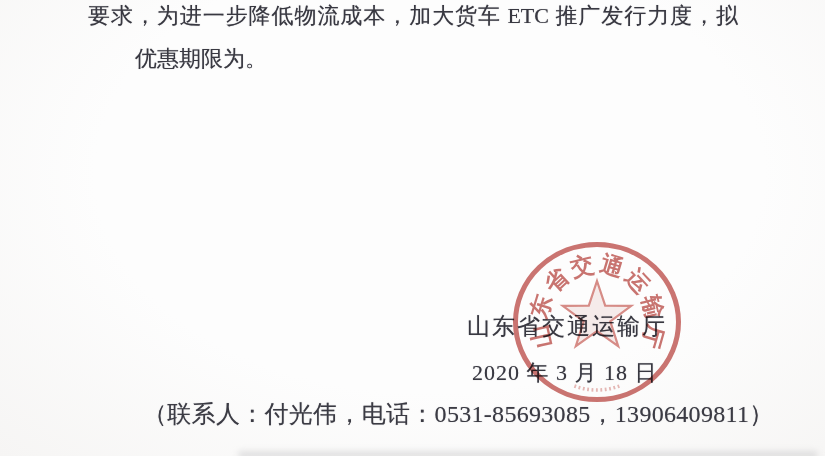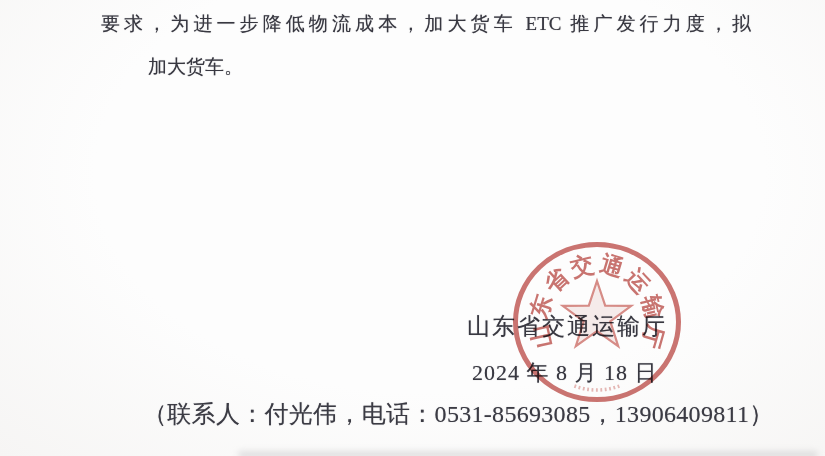--- a/index.html
+++ b/index.html
@@ -14,25 +14,24 @@
     position: relative;
     width: 825px;
     height: 456px;
     background: radial-gradient(ellipse at 52% 38%, #fdfdfd 55%, #f6f5f4 100%);
   }
   .body-text {
     position: absolute;
     left: 88px;
     top: 0;
     width: 650px;
-    font-size: 19px;
-    line-height: 48px;
+    font-size: 22px;
+    line-height: 32px;
     color: #383841;
     text-shadow: 0 0 0.8px rgba(56,56,65,0.55);
-    margin-left: 13px;
   }
   .line { height: 43px; white-space: nowrap; }
   .line.just {
     white-space: normal;
     text-align: justify;
     text-align-last: justify;
   }
   .line.indent { text-indent: 47px; }
   .signature {
     position: absolute;
@@ -97,26 +96,26 @@
     border-radius: 4px;
   }
 </style>
 </head>
 <body>
 
 <div class="page">
 
   <div class="body-text">
     <div class="line just">要求，为进一步降低物流成本，加大货车 ETC 推广发行力度，拟</div>
-    <div class="line indent">加大货车。</div>
+    <div class="line indent">优惠期限为。</div>
   </div>
 
   <div class="signature">山东省交通运输厅</div>
 
-  <div class="date">2024 年 8 月 18 日</div>
+  <div class="date">2020 年 3 月 18 日</div>
 
   <div class="contact">（联系人：付光伟，电话：0531-85693085，13906409811）</div>
 
   <svg class="stamp" width="190" height="180" viewBox="0 0 190 180" xmlns="http://www.w3.org/2000/svg">
     <ellipse cx="88" cy="82" rx="81.5" ry="77.5" fill="none" stroke="#bc4a45" stroke-width="5" opacity="0.85"></ellipse>
     <polygon points="88,41 96.2,65.7 122.2,65.9 101.3,81.3 109.2,106.1 88,91 66.8,106.1 74.7,81.3 53.8,65.9 79.8,65.7" fill="rgba(188,74,69,0.13)" stroke="#cc6a63" stroke-width="2.2" opacity="0.85"></polygon>
     <path id="sealArc" d="M 44.7 107 A 50 50 0 1 1 131.3 107" fill="none"></path>
     <text class="seal-text">
       <textPath href="#sealArc" startOffset="2">山东省交通运输厅</textPath>
     </text>

